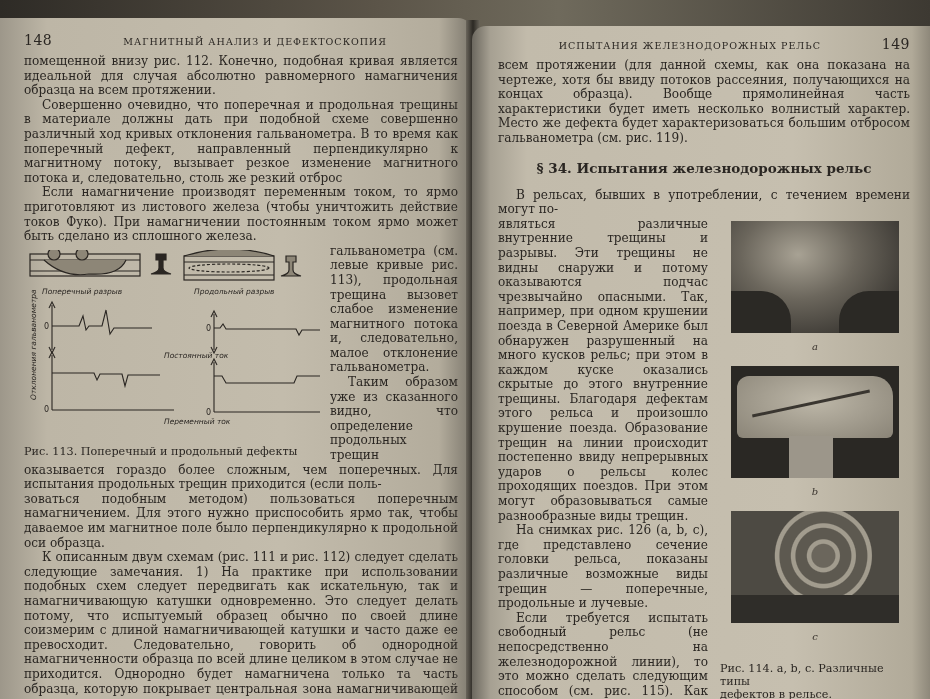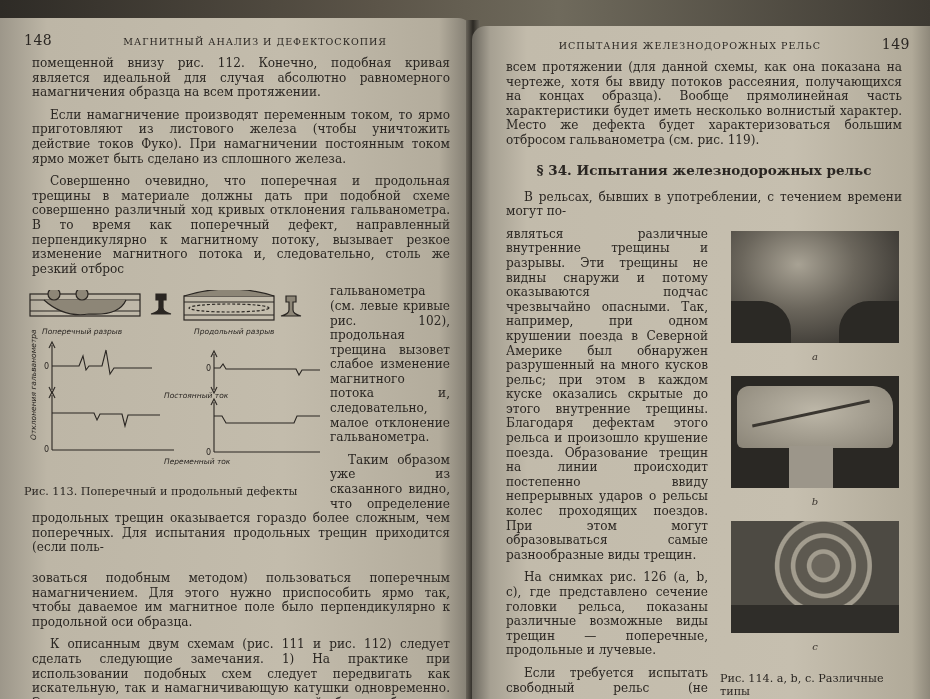--- a/index.html
+++ b/index.html
@@ -32,21 +32,21 @@
     position:absolute; left:466px; top:20px; width:14px; height:680px;
     background:linear-gradient(90deg,#6a655b,#2c2924 50%,#6a655b);
   }
   .running-head {
     display:flex; align-items:baseline;
     font-size:11px; letter-spacing:0.5px; margin:6px 0 6px 0;
   }
   .running-head .title { font-size:9.5px; letter-spacing:1px; text-transform:uppercase; flex:1; text-align:center; }
   .page-num { font-size:14px; }
   p {
-    margin:8px; font-size:12.1px; line-height:14.6px; text-align:justify;
+    margin:0; font-size:12.1px; line-height:14.6px; text-align:justify;
     text-indent:18px;
   }
   p.noindent { text-indent:0; }
   .heading {
     text-align:center; font-weight:bold; font-size:13.5px; margin:14px 0 12px 0;
     font-family:"DejaVu Serif", serif;
   }
   .fig113 {
     float:left; width:296px; margin:6px 10px 4px 0;
   }
@@ -68,22 +68,22 @@
 
 <div class="bg-top"></div>
 
 <div class="page page-left">
   <div class="running-head">
     <span class="page-num">148</span>
     <span class="title">МАГНИТНЫЙ АНАЛИЗ И ДЕФЕКТОСКОПИЯ</span>
   </div>
 
   <p class="noindent">помещенной внизу рис. 112. Конечно, подобная кривая является идеальной для случая абсолютно равномерного намагничения образца на всем протяжении.</p>
+  <p>Совершенно очевидно, что поперечная и продольная трещины в материале должны дать при подобной схеме совершенно различный ход кривых отклонения гальванометра. В то время как поперечный дефект, направленный перпендикулярно к магнитному потоку, вызывает резкое изменение магнитного потока и, следовательно, столь же резкий отброс</p>
   <p>Если намагничение производят переменным током, то ярмо приготовляют из листового железа (чтобы уничтожить действие токов Фуко). При намагничении постоянным током ярмо может быть сделано из сплошного железа.</p>
-  <p>Совершенно очевидно, что поперечная и продольная трещины в материале должны дать при подобной схеме совершенно различный ход кривых отклонения гальванометра. В то время как поперечный дефект, направленный перпендикулярно к магнитному потоку, вызывает резкое изменение магнитного потока и, следовательно, столь же резкий отброс</p>
 
   <div class="fig113">
     <svg width="296" height="175" viewBox="0 0 296 175">
 
       <g stroke="#2a2622" fill="none" stroke-width="1.2">
         <rect x="6" y="4" width="110" height="22"></rect>
         <line x1="6" y1="10" x2="116" y2="10"></line>
         <line x1="6" y1="21" x2="116" y2="21"></line>
         <path d="M20 10 Q40 28 65 24 Q95 26 102 10" fill="#8d8677"></path>
         <circle cx="30" cy="4" r="6" fill="#8d8677"></circle>
@@ -127,21 +127,21 @@
       <text x="20" y="162" font-size="8" fill="#2a2622" font-family="DejaVu Sans, sans-serif">0</text>
       <text x="182" y="81" font-size="8" fill="#2a2622" font-family="DejaVu Sans, sans-serif">0</text>
       <text x="182" y="165" font-size="8" fill="#2a2622" font-family="DejaVu Sans, sans-serif">0</text>
       <text x="140" y="108" font-size="7.5" font-style="italic" fill="#2a2622" font-family="DejaVu Sans, sans-serif">Постоянный ток</text>
       <text x="140" y="174" font-size="7.5" font-style="italic" fill="#2a2622" font-family="DejaVu Sans, sans-serif">Переменный ток</text>
     </svg>
     <div class="caption">
       <div>Рис. 113. Поперечный и продольный дефекты</div>
     </div>
   </div>
-  <p class="noindent">гальванометра (см. левые кривые рис. 102), продольная трещина вызовет слабое изменение магнитного потока и, следовательно, малое отклонение гальванометра.</p>
+  <p class="noindent">гальванометра (см. левые кривые рис. 113), продольная трещина вызовет слабое изменение магнитного потока и, следовательно, малое отклонение гальванометра.</p>
   <p>Таким образом уже из сказанного видно, что определение продольных трещин оказывается гораздо более сложным, чем поперечных. Для испытания продольных трещин приходится (если поль-</p>
   <div style="clear:both"></div>
   <p class="noindent">зоваться подобным методом) пользоваться поперечным намагничением. Для этого нужно приспособить ярмо так, чтобы даваемое им магнитное поле было перпендикулярно к продольной оси образца.</p>
   <p>К описанным двум схемам (рис. 111 и рис. 112) следует сделать следующие замечания. 1) На практике при использовании подобных схем следует передвигать как искательную, так и намагничивающую катушки одновременно. Это следует делать потому, что испытуемый образец обычно по своей длине соизмерим с длиной намагничивающей катушки и часто даже ее превосходит. Следовательно, говорить об однородной намагниченности образца по всей длине целиком в этом случае не приходится. Однородно будет намагничена только та часть образца, которую покрывает центральная зона намагничивающей катушки, где еще не сказываются потоки рассеяния концов, искажающие однородность намагниченности образца. Передвижение одновременно обеих катушек позволяет учитывать все изменения намагниченности в образце при одних и тех же внешних условиях (при одном и том же центральном намагничивающем поле). 2) Кривая, изображенная на рис. 112, является идеальной кривой и справедлива только в том случае, если образец намагничен строго равномерно вдоль всей своей длины. На практике же намагниченность образца...</p>
 </div>
 
 <div class="gutter"></div>
 
 <div class="page page-right right-col">
   <div class="running-head">

